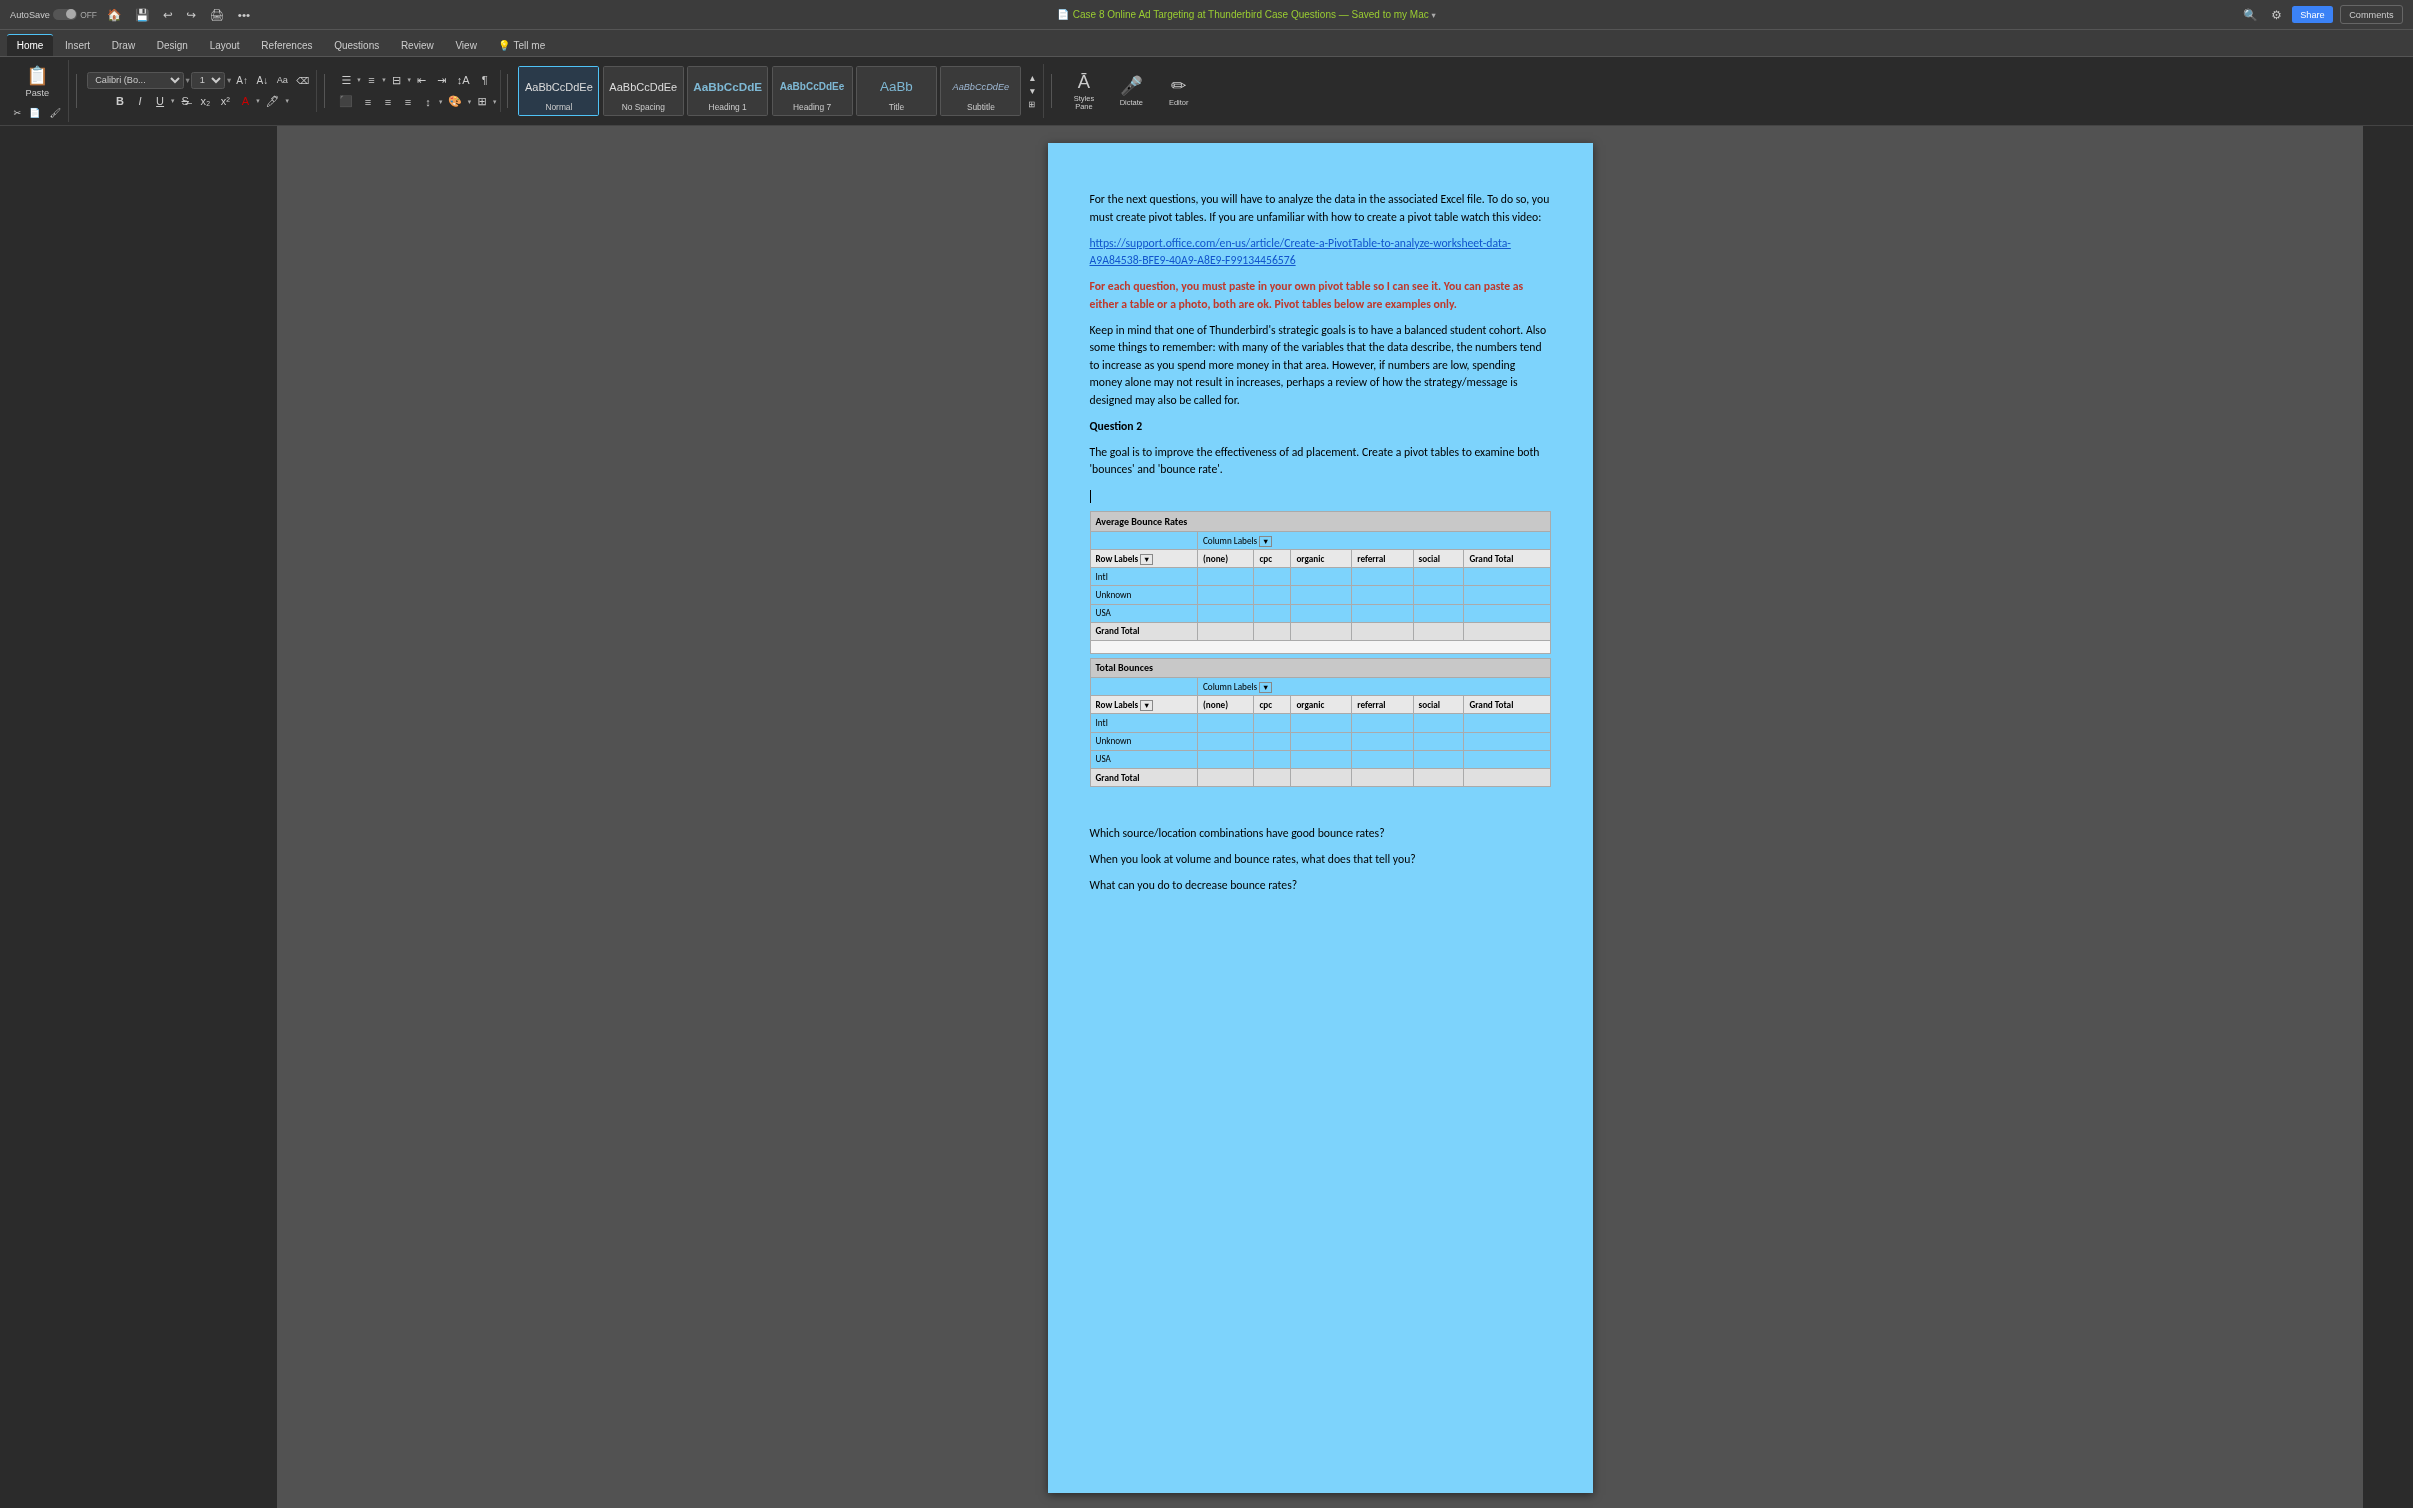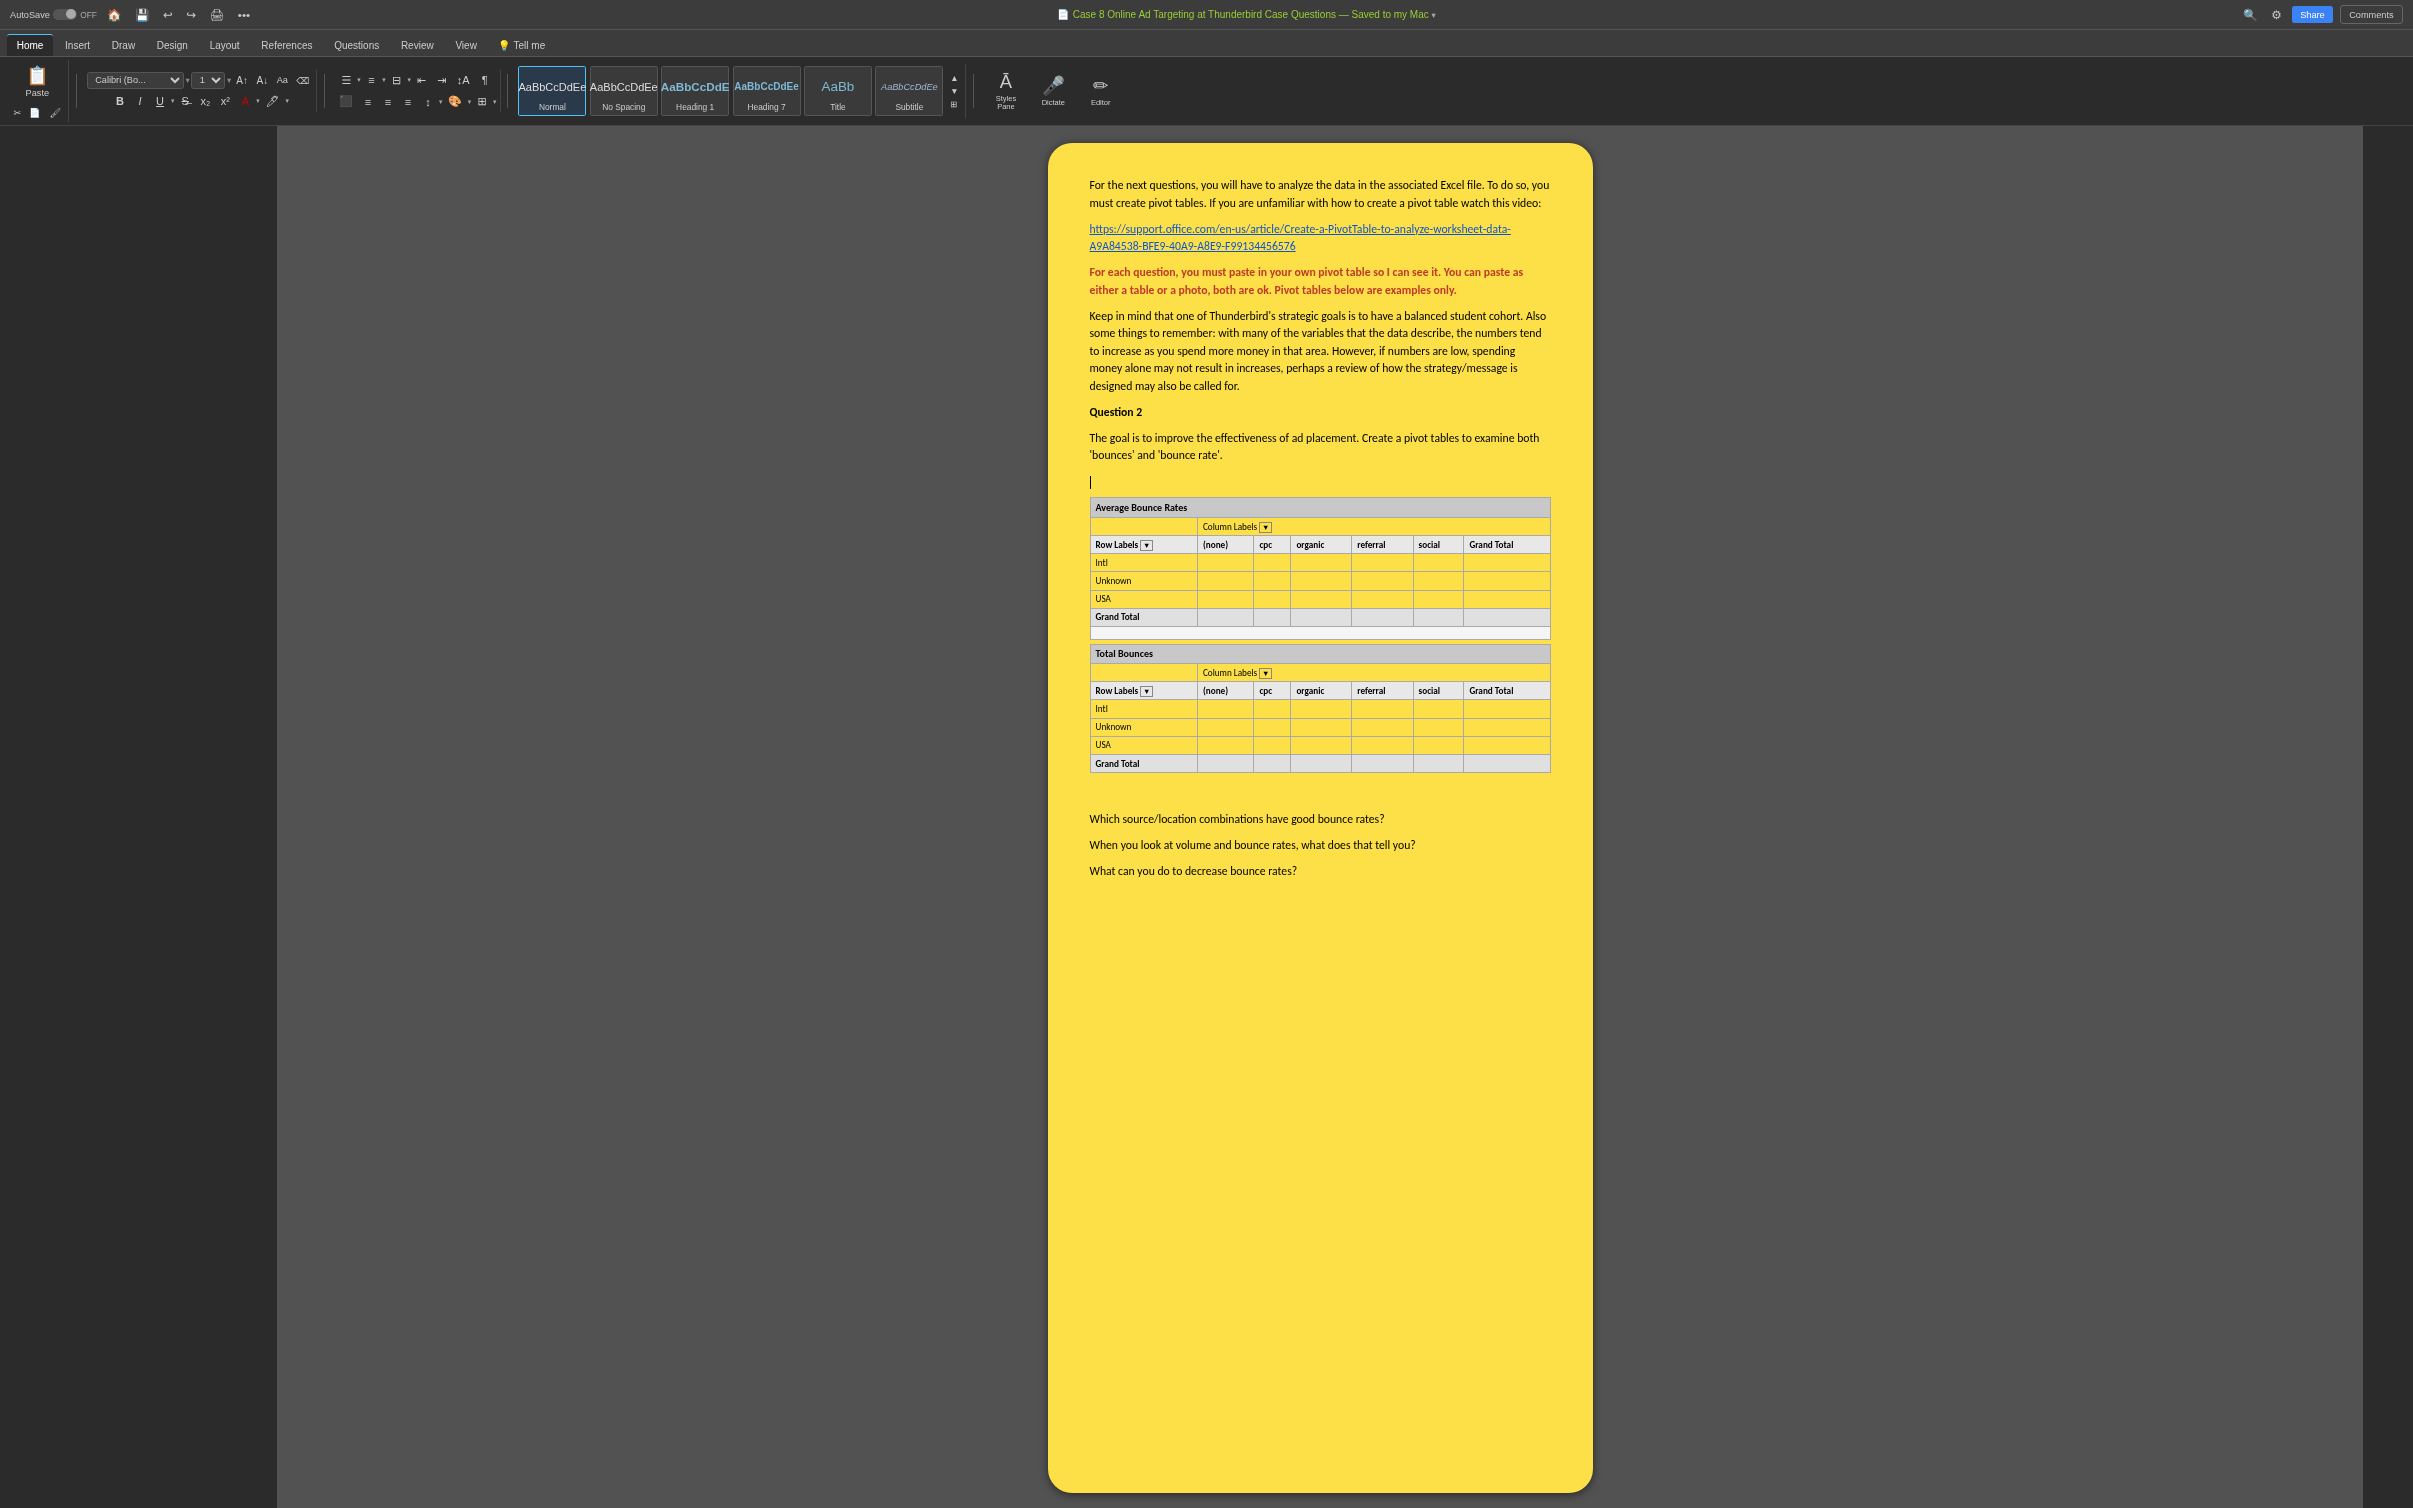--- a/index.html
+++ b/index.html
@@ -100,21 +100,21 @@
       cursor: pointer;
     }
 
     
     .styles-container {
       display: flex;
       align-items: center;
       gap: 3.4px;
     }
     .style-box {
-      width: 68px;
+      width: 81px;
       height: 50px;
       border: 0.8px solid #555;
       background: #3a3a3a;
       cursor: pointer;
       display: flex;
       flex-direction: column;
       align-items: center;
       justify-content: flex-end;
       padding-bottom: 3.4px;
       border-radius: 1.7px;
@@ -181,30 +181,29 @@
     #left-margin { width: 277px; background: #2b2b2b; flex-shrink: 0; }
     #doc-area {
       flex: 1;
       background: #525252;
       overflow-y: auto;
       display: flex;
       justify-content: center;
       padding: 17px 0;
     }
     #doc-page {
-      background: #fde047;
+      background: #7dd3fc;
       color: #000;
       width: 545px;
       min-height: 670px;
-      padding: 34px 42px;
+      padding: 48px 42px;
       box-shadow: 0 1.7px 8.4px rgba(0,0,0,0.5);
       font-family: Calibri, Arial, sans-serif;
       font-size: 11.7px;
       line-height: 1.5;
-      border-radius: 24px;
     }
     #right-margin { width: 50px; background: #2b2b2b; flex-shrink: 0; }
 
     
     .doc-text { margin-bottom: 8.4px; color: #000; }
     .doc-link { color: #1155cc; text-decoration: underline; }
     .doc-red { color: #c0392b; font-weight: bold; }
 
     
     .pivot-table {

